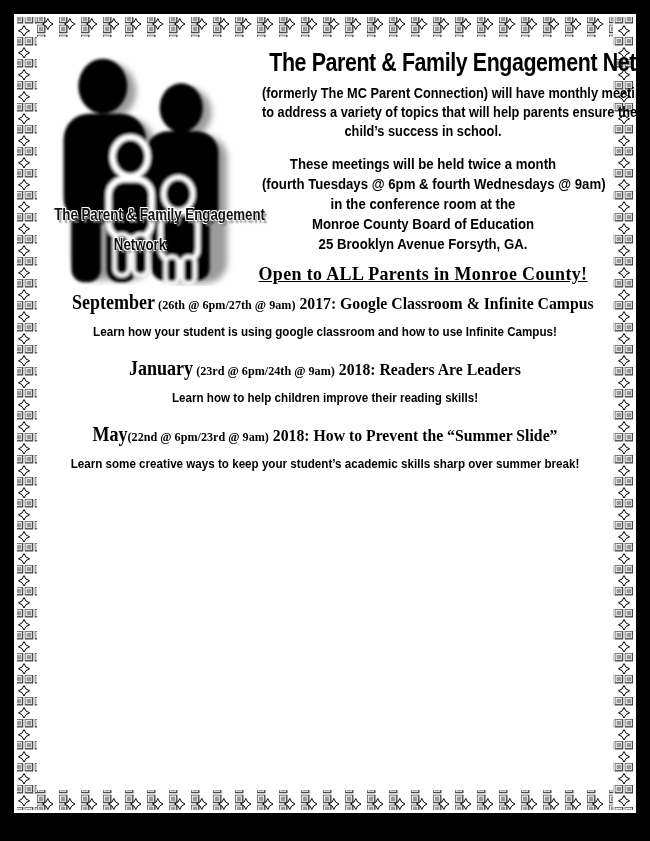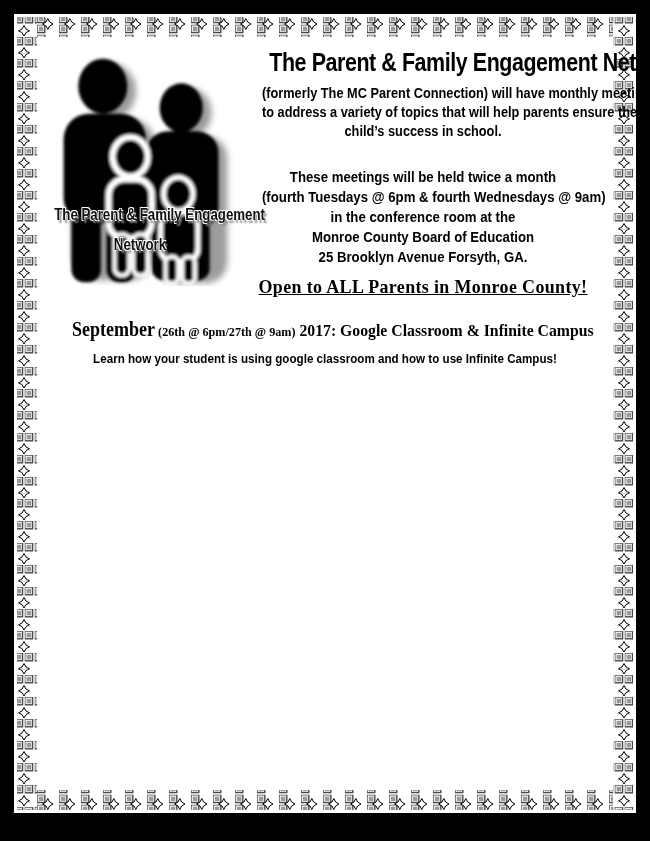--- a/index.html
+++ b/index.html
@@ -14,27 +14,27 @@
   .logo { position:relative; width:196px; height:232px; flex:0 0 196px; margin-top:14px; }
   .logo-art { position:absolute; left:0; top:0; }
   .logo-text { position:absolute; left:-14px; right:-10px; top:146px; text-align:center;
                font-weight:700; font-size:17px; line-height:30px; color:#111;
                transform:scaleX(.78); white-space:nowrap;
                text-shadow:-1px -1px 0 #fff, 1px -1px 0 #fff, -1px 1px 0 #fff, 2.5px 2.5px 2px #8a8a8a; }
   .right { flex:1; padding-top:8px; min-width:0; }
   .title { font-weight:700; font-size:25.5px; white-space:nowrap; transform:scaleX(.84); letter-spacing:-.5px; }
   .intro { margin-top:7px; }
   .intro .ln { font-weight:700; font-size:14.5px; line-height:19px; white-space:nowrap; transform:scaleX(.88); }
-  .meet { margin-top:26px; }
+  .meet { margin-top:13px; }
   .meet .ln { font-weight:700; font-size:15px; line-height:20px; white-space:nowrap; transform:scaleX(.88); }
   .open { margin-top:9px; font-family:"Liberation Serif","DejaVu Serif",serif; font-weight:700;
           font-size:19.5px; letter-spacing:.4px; text-decoration:underline; white-space:nowrap; transform:scaleX(.92); }
 
   
-  .sessions { margin-top:19px; }
+  .sessions { margin-top:4px; }
   .session { margin-bottom:17px; }
   .s-head { font-family:"Liberation Serif","DejaVu Serif",serif; font-weight:700;
             white-space:nowrap; transform:scaleX(.9); line-height:24px; }
   .s-month { font-size:20px; }
   .s-dates { font-size:13.5px; }
   .s-topic { font-size:17.5px; }
   .s-desc { margin-top:8px; font-weight:700; font-size:12.5px; white-space:nowrap; transform:scaleX(.93); }
 </style>
 </head>
 <body>
@@ -142,21 +142,29 @@
 
       <div class="sessions">
 
         <div class="session">
           <div class="s-head"><span class="s-month">September</span><span class="s-dates"> (26th @ 6pm/27th @ 9am)</span><span class="s-topic"> 2017: Google Classroom &amp; Infinite Campus</span></div>
           <div class="s-desc">Learn how your student is using google classroom and how to use Infinite Campus!</div>
         </div>
 
 
 
+        <div class="session">
+          <div class="s-head"><span class="s-month">January</span><span class="s-dates"> (23rd @ 6pm/24th @ 9am)</span><span class="s-topic"> 2018: Readers Are Leaders</span></div>
+          <div class="s-desc">Learn how to help children improve their reading skills!</div>
+        </div>
 
 
 
 
+        <div class="session">
+          <div class="s-head"><span class="s-month">May</span><span class="s-dates">(22nd @ 6pm/23rd @ 9am)</span><span class="s-topic"> 2018: How to Prevent the “Summer Slide”</span></div>
+          <div class="s-desc">Learn some creative ways to keep your student’s academic skills sharp over summer break!</div>
+        </div>
 
       </div>
     </div>
   </div>
 </div>
 
 </body></html>

